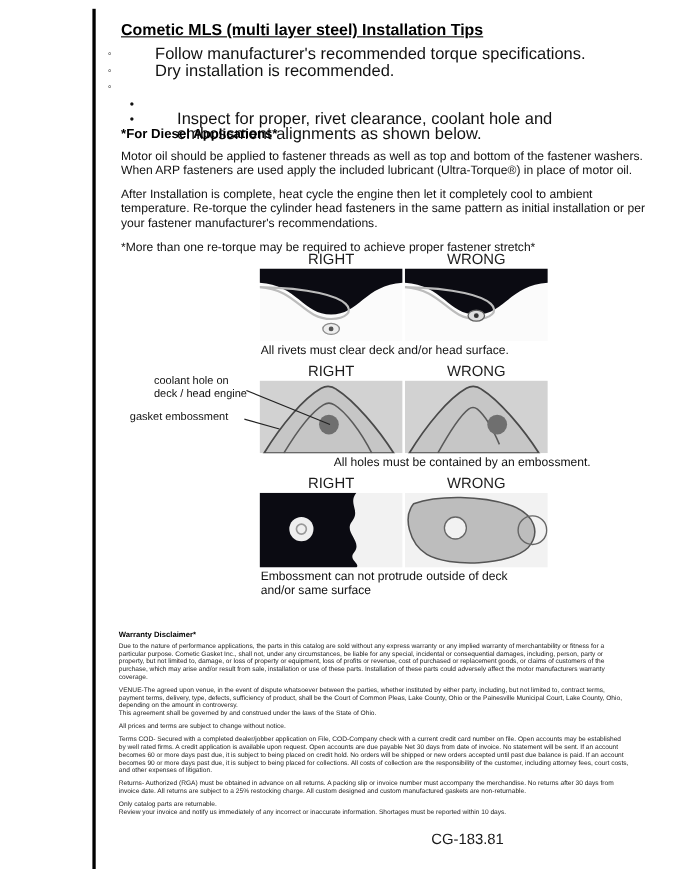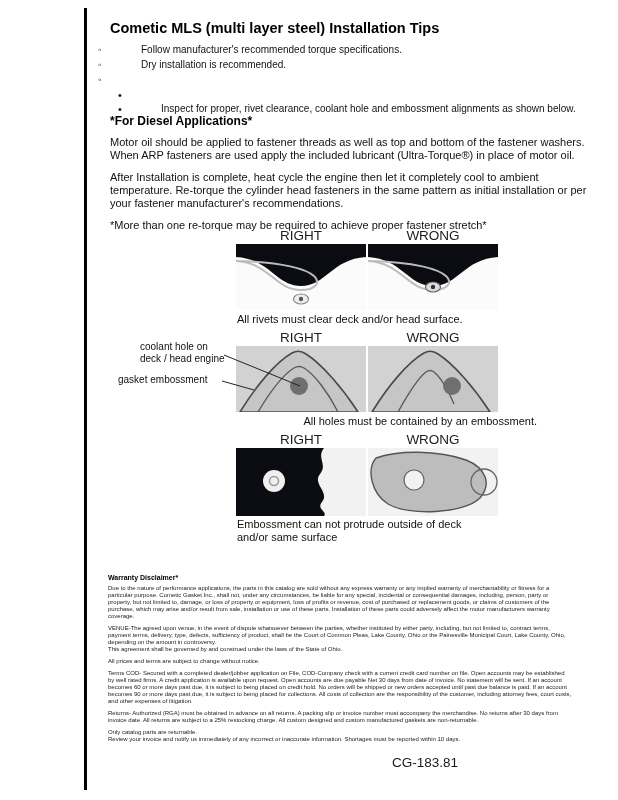--- a/index.html
+++ b/index.html
@@ -20,30 +20,31 @@
     position: absolute;
     left: 84px; top: 8px;
     width: 3px; height: 782px;
     background: #000;
   }
   .title {
     position: absolute;
     left: 110px; top: 20px;
     font-size: 14.5px;
     font-weight: bold;
+    text-decoration: underline;
     color: #000;
     white-space: nowrap;
   }
   .tips { position: absolute; left: 98px; top: 44px; width: 480px; }
   .tip-row { display: flex; align-items: flex-start; margin-bottom: 2.5px; }
   .tip-row .marker {
     width: 10px; flex: 0 0 10px;
     font-size: 10px; line-height: 12px; color: #111;
   }
-  .tip-row .tip-text { font-size: 10px; line-height: 12.5px; color: #111; padding-left: 33px; }
+  .tip-row .tip-text { font-size: 15px; line-height: 12.5px; color: #111; padding-left: 33px; }
   .tip-row.sub { margin-left: 20px; }
   .tip-row.sub .marker { font-size: 11px; }
   .diesel { position: absolute; left: 110px; top: 114px; width: 490px; }
   .diesel-heading { font-size: 12px; font-weight: bold; color: #000; margin-bottom: 8px; }
   .diesel p { font-size: 11px; line-height: 13px; color: #111; width: 488px; margin-bottom: 9px; }
   .diesel p:last-child { margin-bottom: 0; }
 
   .dg-head {
     position: absolute;
     width: 130px;

